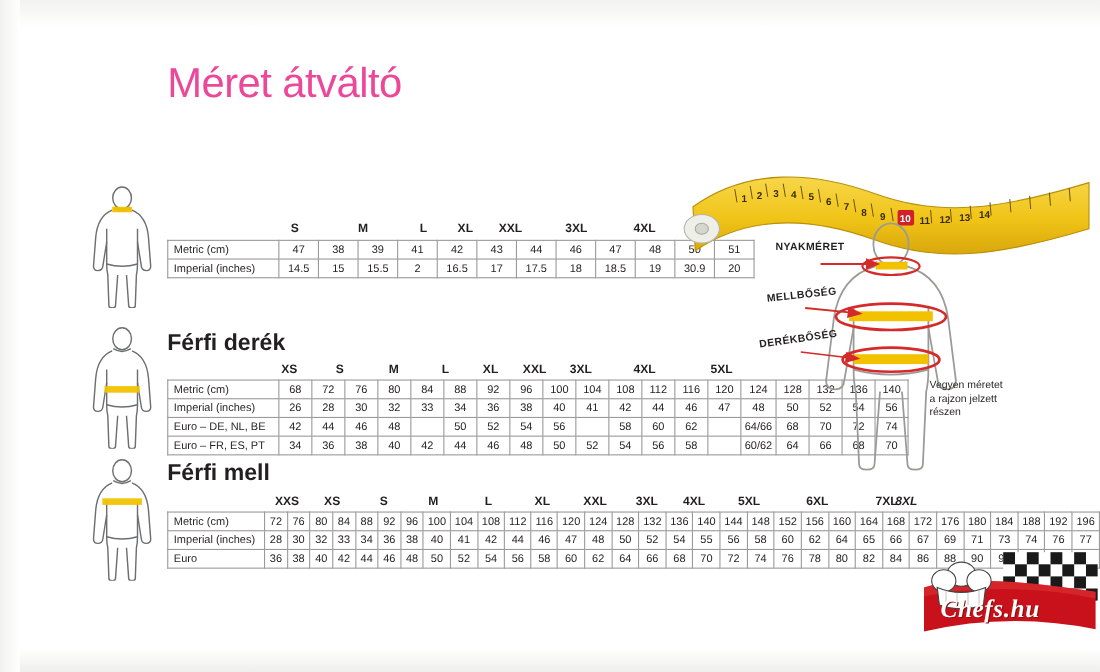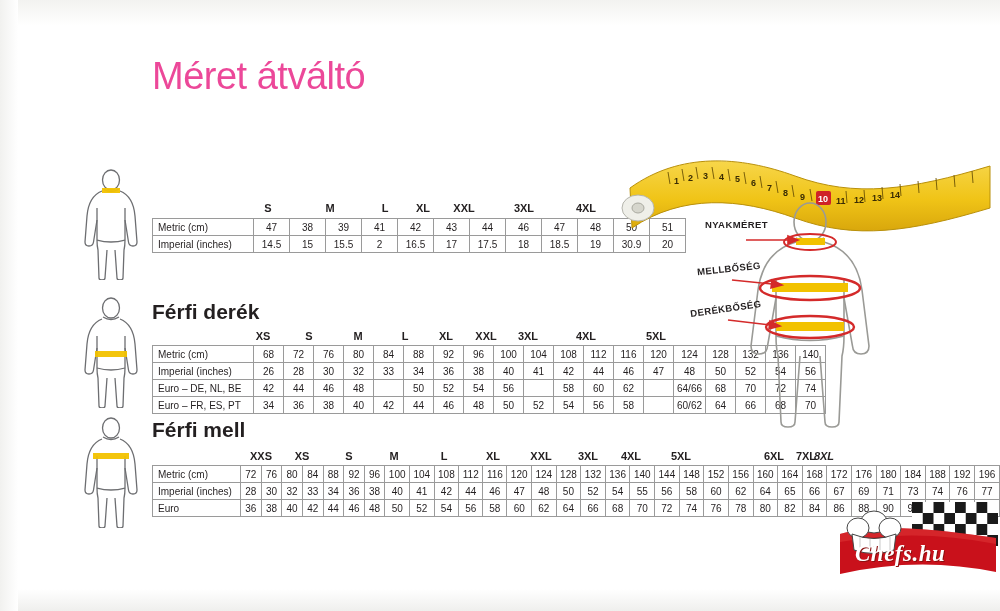--- a/index.html
+++ b/index.html
@@ -300,21 +300,21 @@
   <div class="sizehdr" style="left:246px;top:450px;width:30px;">XXS</div>
   <div class="sizehdr" style="left:288px;top:450px;width:28px;">XS</div>
   <div class="sizehdr" style="left:337px;top:450px;width:24px;">S</div>
   <div class="sizehdr" style="left:382px;top:450px;width:24px;">M</div>
   <div class="sizehdr" style="left:432px;top:450px;width:24px;">L</div>
   <div class="sizehdr" style="left:480px;top:450px;width:26px;">XL</div>
   <div class="sizehdr" style="left:525px;top:450px;width:32px;">XXL</div>
   <div class="sizehdr" style="left:572px;top:450px;width:32px;">3XL</div>
   <div class="sizehdr" style="left:615px;top:450px;width:32px;">4XL</div>
   <div class="sizehdr" style="left:665px;top:450px;width:32px;">5XL</div>
-  <div class="sizehdr" style="left:727px;top:450px;width:32px;margin-left:31px;">6XL</div>
+  <div class="sizehdr" style="left:727px;top:450px;width:32px;">6XL</div>
   <div class="sizehdr" style="left:790px;top:450px;width:32px;">7XL</div>
   <div class="sizehdr" style="left:808px;top:450px;width:32px;font-style:italic;">8XL</div>
 
   <table class="tbl" id="tbl-chest" style="left:152px;top:465px;">
     <tbody>
       <tr>
         <td class="lab">Metric  (cm)</td>
         <td style="width:20px">72</td>
         <td style="width:20px">76</td>
         <td style="width:20px">80</td>
@@ -501,20 +501,21 @@
         <path d="M108 170 L150 175"></path>
           <polygon points="150,171 160,176 149,179"></polygon>
       </g>
     </svg>
   </div>
 
   <div class="tape-label" style="left:705px;top:219px;">NYAKMÉRET</div>
   <div class="tape-label" style="left:697px;top:263px;transform:rotate(-6deg);">MELLBŐSÉG</div>
   <div class="tape-label" style="left:690px;top:303px;transform:rotate(-8deg);">DERÉKBŐSÉG</div>
 
+  <div class="note">Vegyen méretet a rajzon jelzett részen</div>
 
   <div class="logo">
     <svg width="160" height="95" viewBox="0 0 160 95">
 
       <g>
         <rect x="74" y="2" width="86" height="44" fill="#ffffff"></rect>
         <g fill="#1a1a1a">
           <rect x="74" y="2" width="10.75" height="11"></rect>
             <rect x="95.5" y="2" width="10.75" height="11"></rect>
           <rect x="117" y="2" width="10.75" height="11"></rect>

